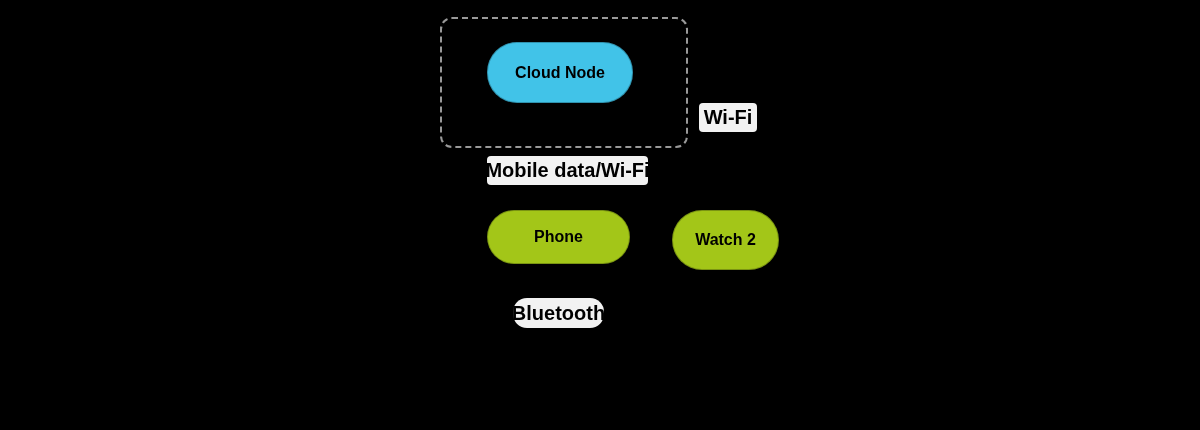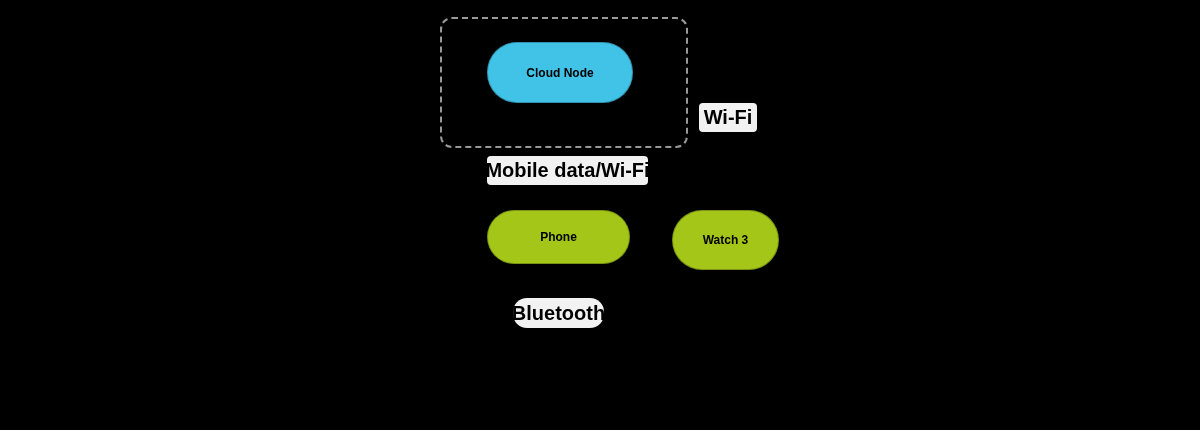--- a/index.html
+++ b/index.html
@@ -21,21 +21,21 @@
     border-radius: 12px;
     background: transparent;
     box-sizing: border-box;
   }
   .node {
     position: absolute;
     display: flex;
     align-items: center;
     justify-content: center;
     font-weight: bold;
-    font-size: 12px;
+    font-size: 16px;
     color: var(--text, #000);
     box-sizing: border-box;
     border: 1px solid rgba(0,0,0,0.25);
   }
   .node.stadium {
     border-radius: 30px;
   }
   .node.blue {
     background: var(--node-blue, #41C3E8);
   }
@@ -74,21 +74,21 @@
 
   <div class="edge-label" style="left:487px; top:156px; width:161px; height:29px;">
     <span>Mobile data/Wi-Fi</span>
   </div>
 
   <div class="node green stadium" style="left:487px; top:210px; width:143px; height:54px;align-items:center;">
     <span>Phone</span>
   </div>
 
   <div class="node green stadium" style="left:672px; top:210px; width:107px; height:60px;">
-    <span>Watch 3</span>
+    <span>Watch 2</span>
   </div>
 
   <div class="edge-label" style="left:513px; top:298px; width:91px; height:30px;border-radius:14px;">
     <span>Bluetooth</span>
   </div>
 
 
 </div>
 
 </body></html>

